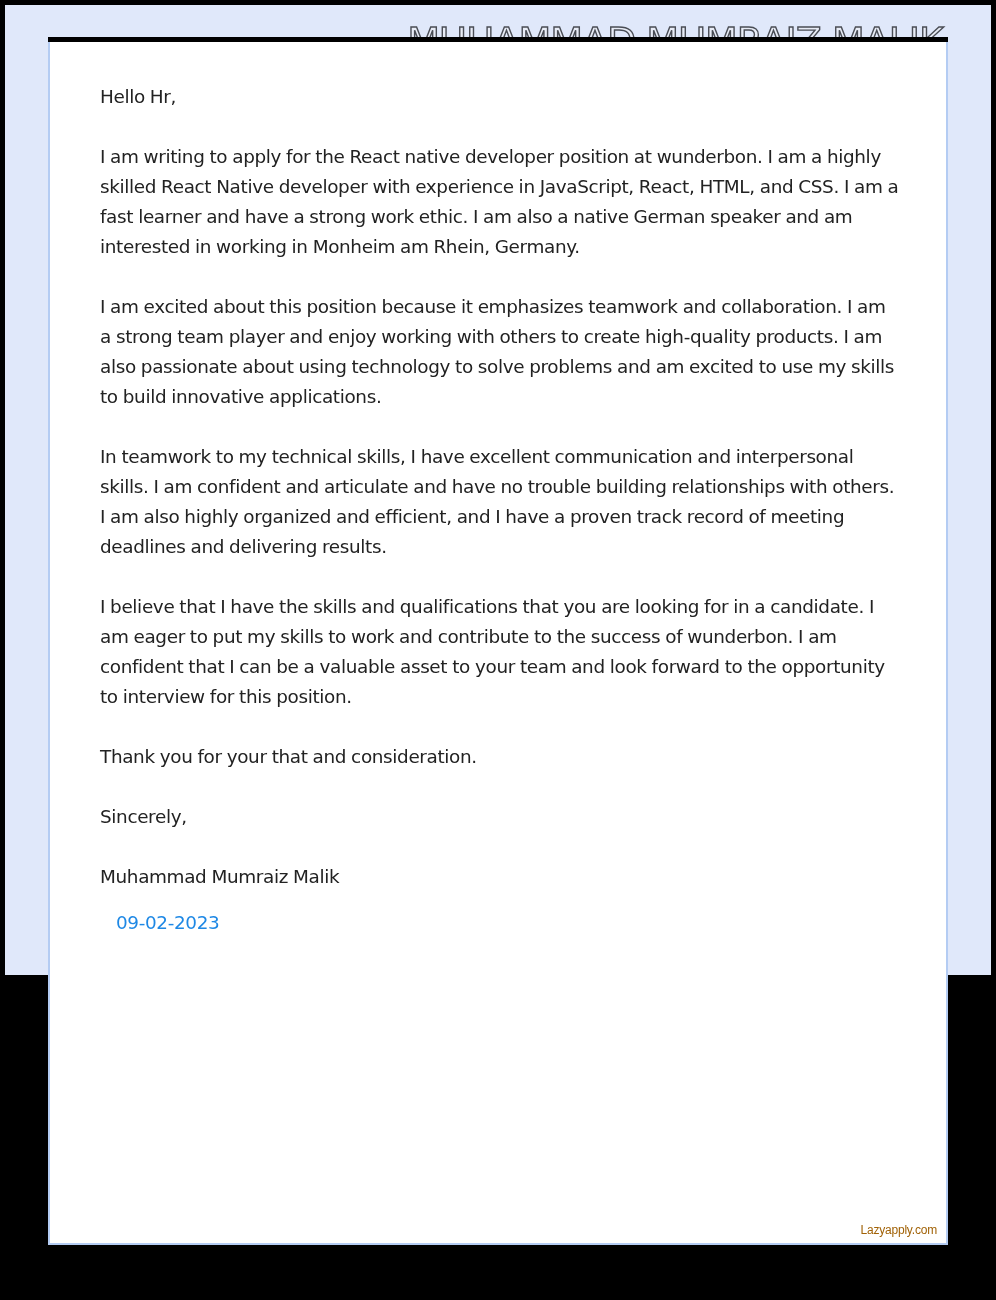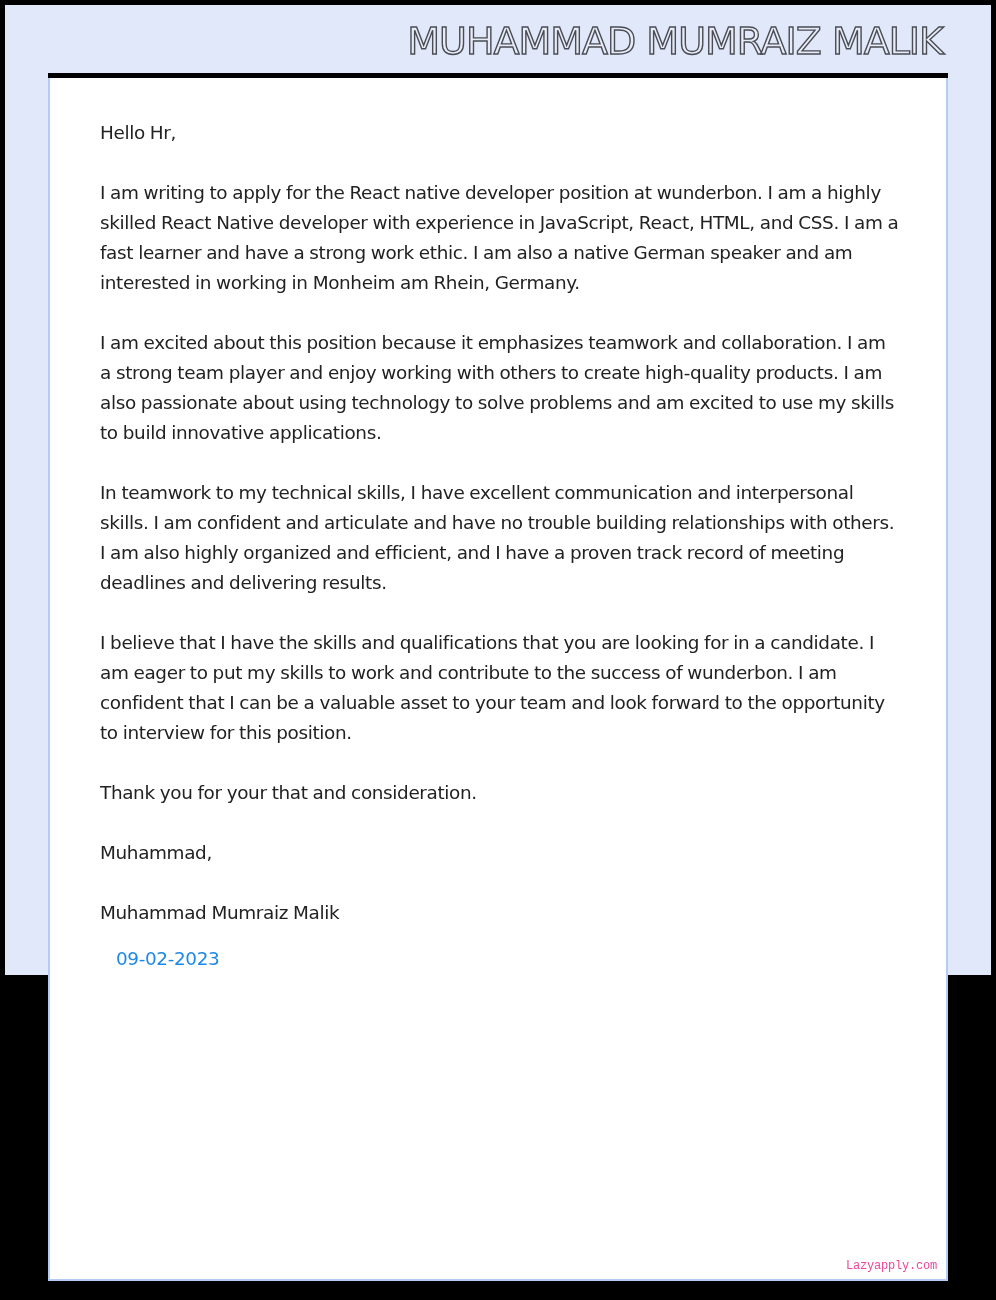--- a/index.html
+++ b/index.html
@@ -32,21 +32,21 @@
       font-weight: normal;
       letter-spacing: -1px;
       color: #e8ecf6;
       -webkit-text-stroke: 1.4px #4a4d55;
       line-height: 44px;
       white-space: nowrap;
     }
     .card {
       position: absolute;
       left: 43px;
-      top: 68px;
+      top: 32px;
       width: 896px;
       height: 1206px;
       background: #ffffff;
       border-left: 2px solid #b4ccf3;
       border-right: 2px solid #b4ccf3;
       border-bottom: 2px solid #b4ccf3;
     }
     .card-topbar {
       position: absolute;
       left: -2px;
@@ -74,42 +74,42 @@
       margin: 0 0 10px 0;
     }
     .letter .date {
       color: #1e88e5;
       margin: 16px;
     }
     .watermark {
       position: absolute;
       right: 9px;
       bottom: 6px;
-      font-family: Liberation Mono, monospace;
+      font-family: Liberation Sans, sans-serif;
       font-size: 12px;
-      color: #ec4899;
+      color: #a16207;
       letter-spacing: -0.2px;
     }
   </style>
 </head>
 <body>
 
 <div class="frame">
   <h1 class="name-title">MUHAMMAD MUMRAIZ MALIK</h1>
 
   <div class="card">
     <div class="card-topbar"></div>
 
     <div class="letter">
       <p>Hello Hr,</p>
       <p>I am writing to apply for the React native developer position at wunderbon. I am a highly skilled React Native developer with experience in JavaScript, React, HTML, and CSS. I am a fast learner and have a strong work ethic. I am also a native German speaker and am interested in working in Monheim am Rhein, Germany.</p>
       <p>I am excited about this position because it emphasizes teamwork and collaboration. I am a strong team player and enjoy working with others to create high-quality products. I am also passionate about using technology to solve problems and am excited to use my skills to build innovative applications.</p>
       <p>In teamwork to my technical skills, I have excellent communication and interpersonal skills. I am confident and articulate and have no trouble building relationships with others. I am also highly organized and efficient, and I have a proven track record of meeting deadlines and delivering results.</p>
       <p>I believe that I have the skills and qualifications that you are looking for in a candidate. I am eager to put my skills to work and contribute to the success of wunderbon. I am confident that I can be a valuable asset to your team and look forward to the opportunity to interview for this position.</p>
       <p>Thank you for your that and consideration.</p>
-      <p>Muhammad,</p>
+      <p>Sincerely,</p>
       <p class="sig">Muhammad Mumraiz Malik</p>
       <p class="date">09-02-2023</p>
     </div>
 
     <div class="watermark">Lazyapply.com</div>
   </div>
 </div>
 
 </body></html>

